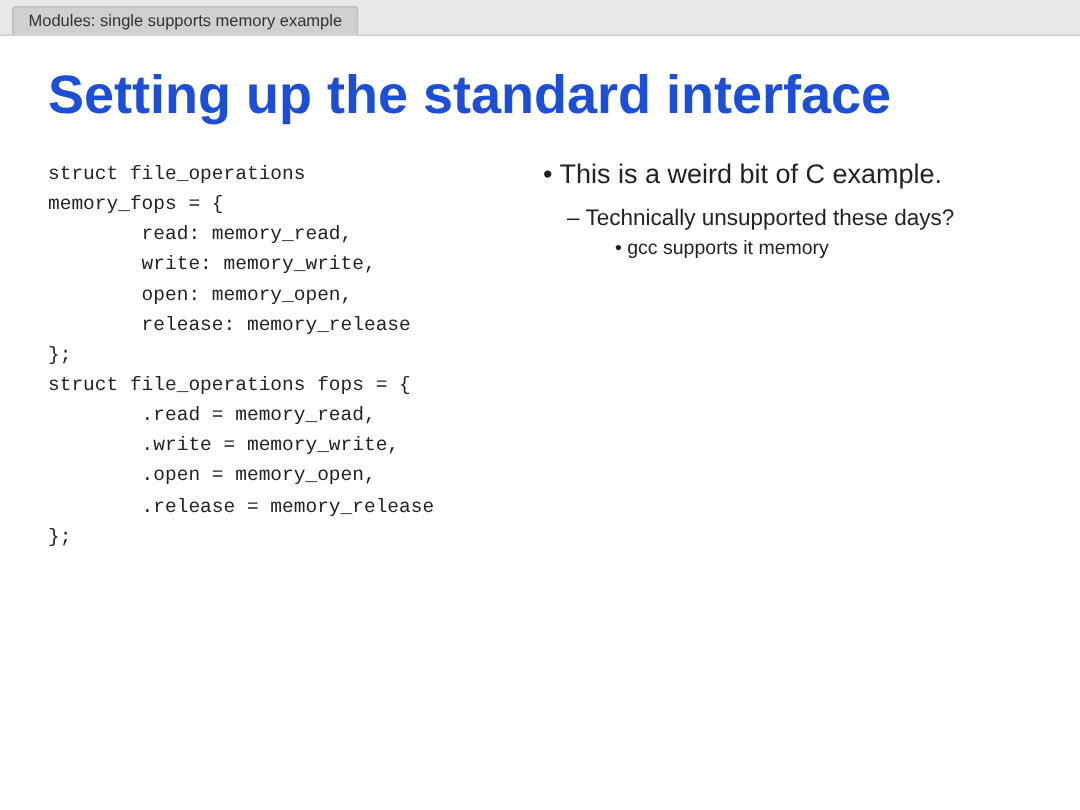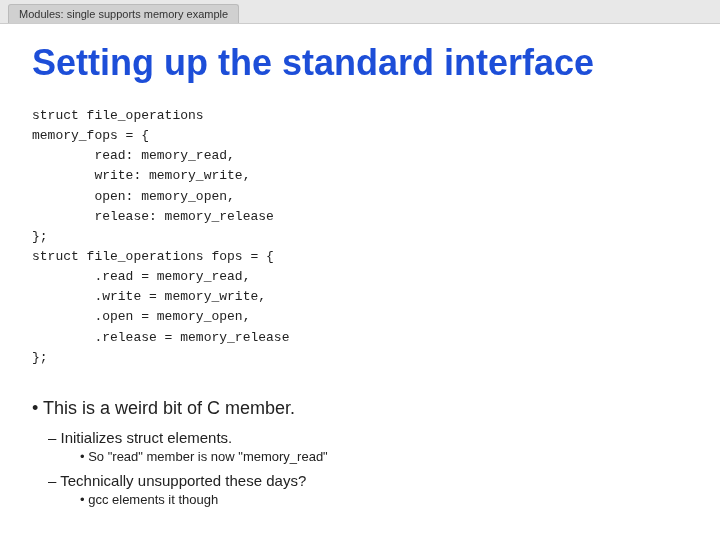--- a/index.html
+++ b/index.html
@@ -37,21 +37,20 @@
       font-size: 36px;
       font-weight: bold;
       color: #1d4ed8;
       margin-bottom: 22px;
     }
 
     .content-area {
       display: flex;
       gap: 30px;
       align-items: flex-start;
-      flex-direction: column;
     }
 
     .code-block {
       font-family: 'Courier New', Courier, monospace;
       font-size: 13px;
       line-height: 1.55;
       color: #222;
       white-space: pre;
       flex: 0 0 auto;
       min-width: 300px;
@@ -108,21 +107,20 @@
 };
 struct file_operations fops = {
         .read = memory_read,
         .write = memory_write,
         .open = memory_open,
         .release = memory_release
 };</div>
 
     <div class="bullet-section">
       <div class="bullet-main">
-        • <span>This is a weird bit of C member.</span>
+        • <span>This is a weird bit of C example.</span>
       </div>
       <div class="dash-items">
-          <div class="dash-item">Initializes struct elements.<div class="sub-bullet">So "read" member is now "memory_read"</div></div>
-          <div class="dash-item">Technically unsupported these days?<div class="sub-bullet">gcc elements it though</div></div>
+          <div class="dash-item">Technically unsupported these days?<div class="sub-bullet">gcc supports it memory</div></div>
         </div>
     </div>
   </div>
 </div>
 
 </body></html>

